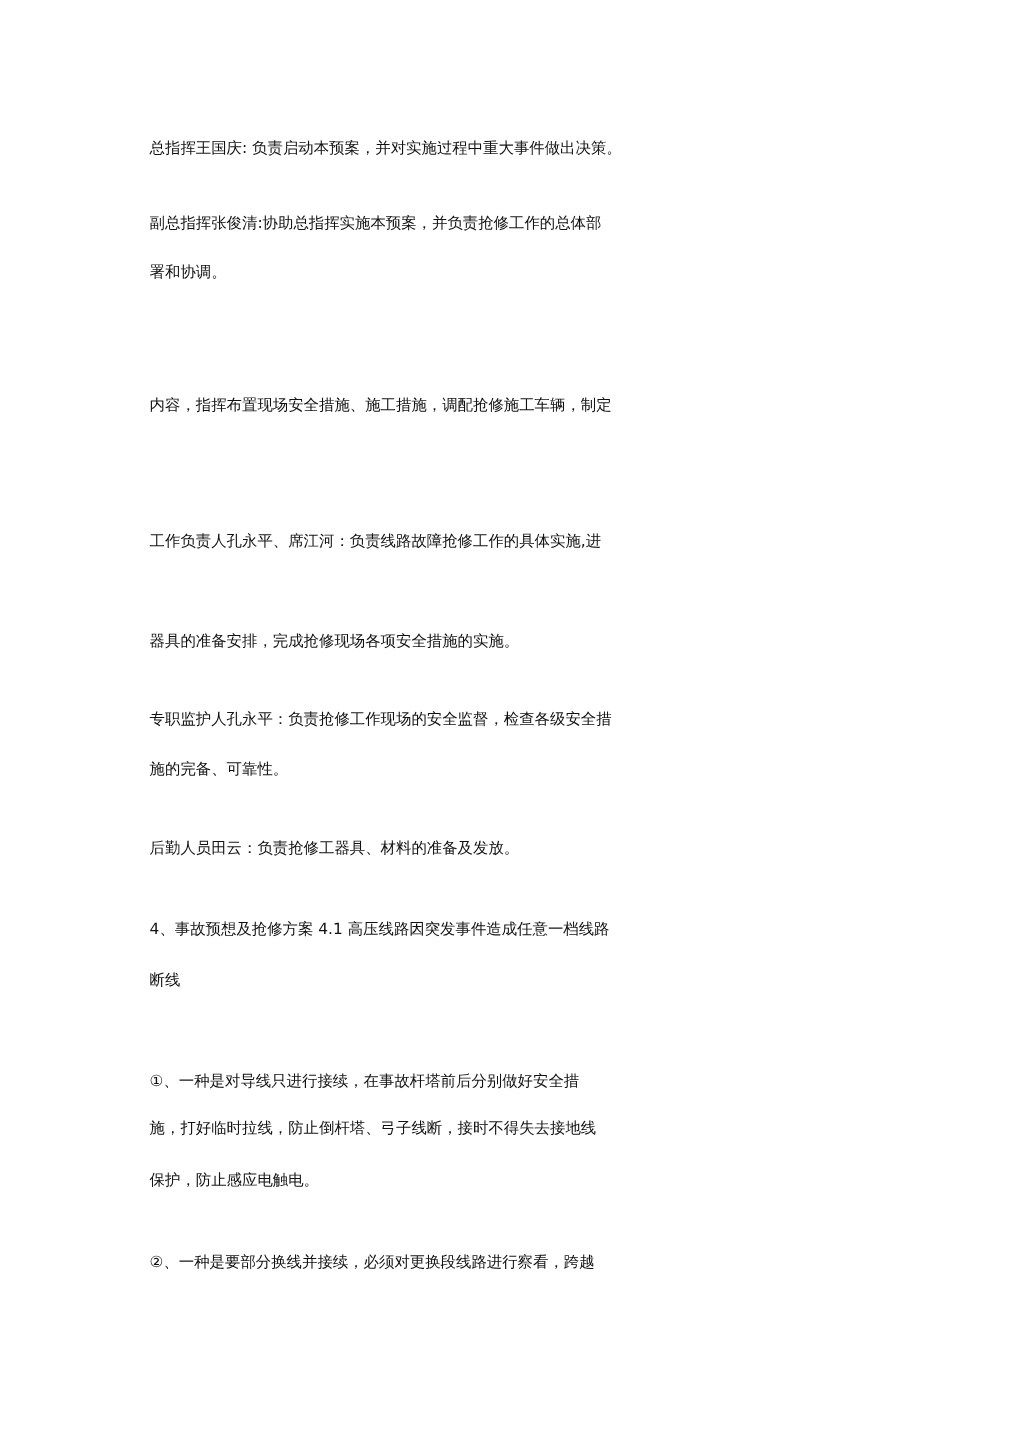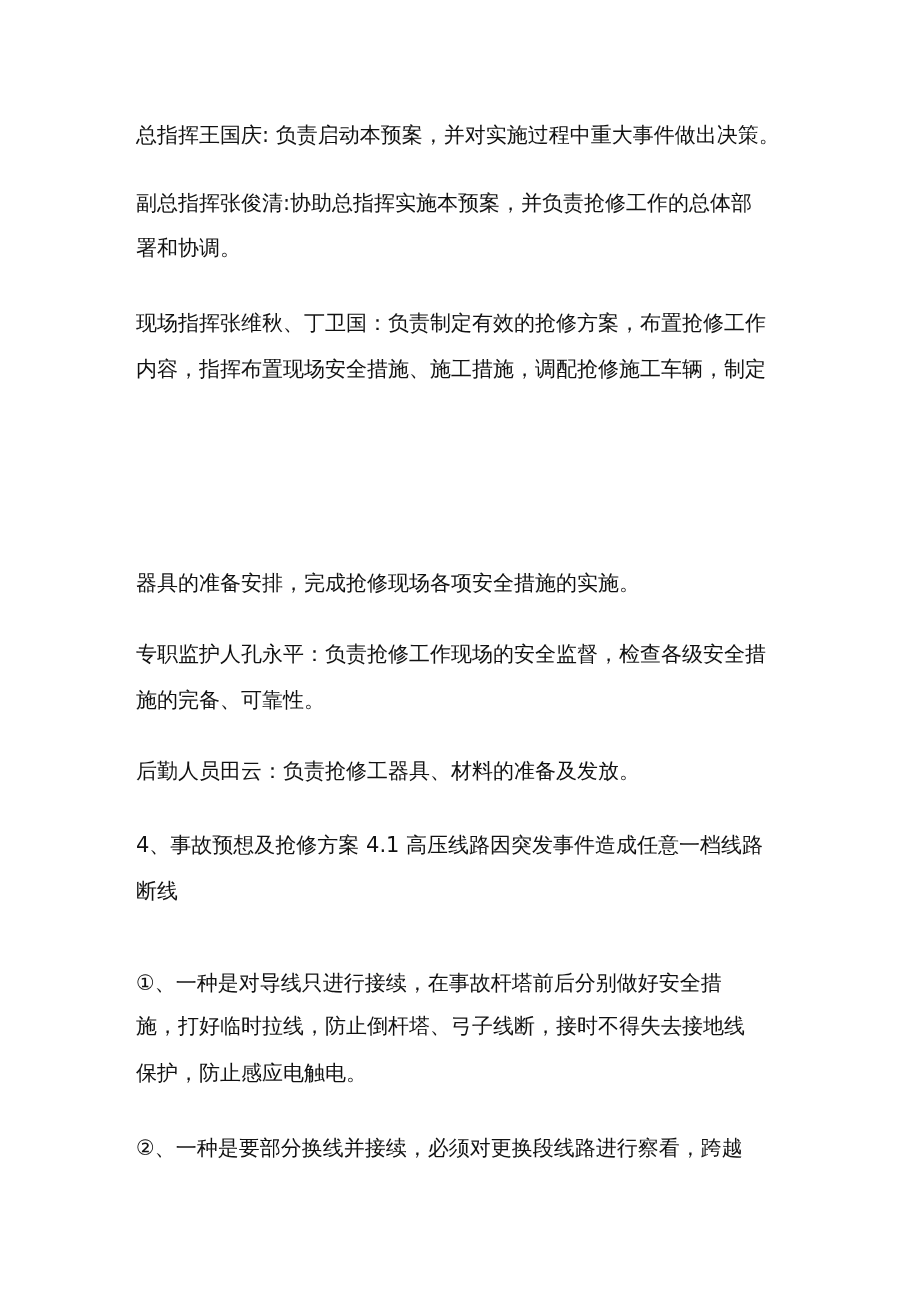--- a/index.html
+++ b/index.html
@@ -1,33 +1,33 @@
 <!DOCTYPE html>
 <html><head>
 <meta charset="utf-8">
 <style>
   html, body { margin: 0; padding: 0; background: #ffffff; }
   body { width: 920px; height: 1301px; position: relative; overflow: hidden;
          font-family: "DejaVu Sans", "Liberation Sans", sans-serif; color: #111111; }
   .page { position: absolute; left: 0; top: 0; width: 920px; height: 1301px; background: #ffffff; }
-  .line { position: absolute; left: 136px; font-size: 21px; line-height: 26px; white-space: nowrap;
+  .line { position: absolute; left: 136px; font-size: 14px; line-height: 26px; white-space: nowrap;
           letter-spacing: 0px; }
 </style>
 </head>
 <body>
 
 <div class="page">
   <div class="line" style="top:122px">总指挥王国庆: 负责启动本预案，并对实施过程中重大事件做出决策。</div>
 
   <div class="line" style="top:190px">副总指挥张俊清:协助总指挥实施本预案，并负责抢修工作的总体部</div>
   <div class="line" style="top:235px">署和协调。</div>
 
-  <div class="line" style="top:310px">现场指挥张维秋、丁卫国：负责制定有效的抢修方案，布置抢修工作</div>
   <div class="line" style="top:356px">内容，指挥布置现场安全措施、施工措施，调配抢修施工车辆，制定</div>
 
+  <div class="line" style="top:479px">工作负责人孔永平、席江河：负责线路故障抢修工作的具体实施,进</div>
   <div class="line" style="top:570px">器具的准备安排，完成抢修现场各项安全措施的实施。</div>
 
   <div class="line" style="top:641px">专职监护人孔永平：负责抢修工作现场的安全监督，检查各级安全措</div>
   <div class="line" style="top:687px">施的完备、可靠性。</div>
 
   <div class="line" style="top:758px">后勤人员田云：负责抢修工器具、材料的准备及发放。</div>
 
   <div class="line" style="top:832px">4、事故预想及抢修方案 4.1 高压线路因突发事件造成任意一档线路</div>
   <div class="line" style="top:878px">断线</div>
 

